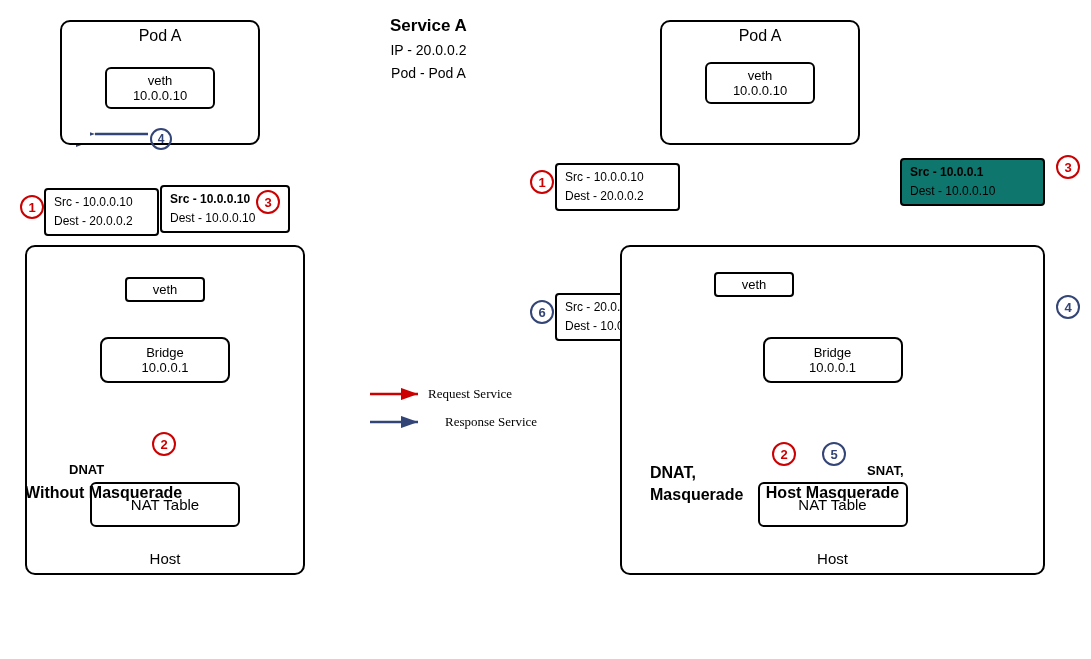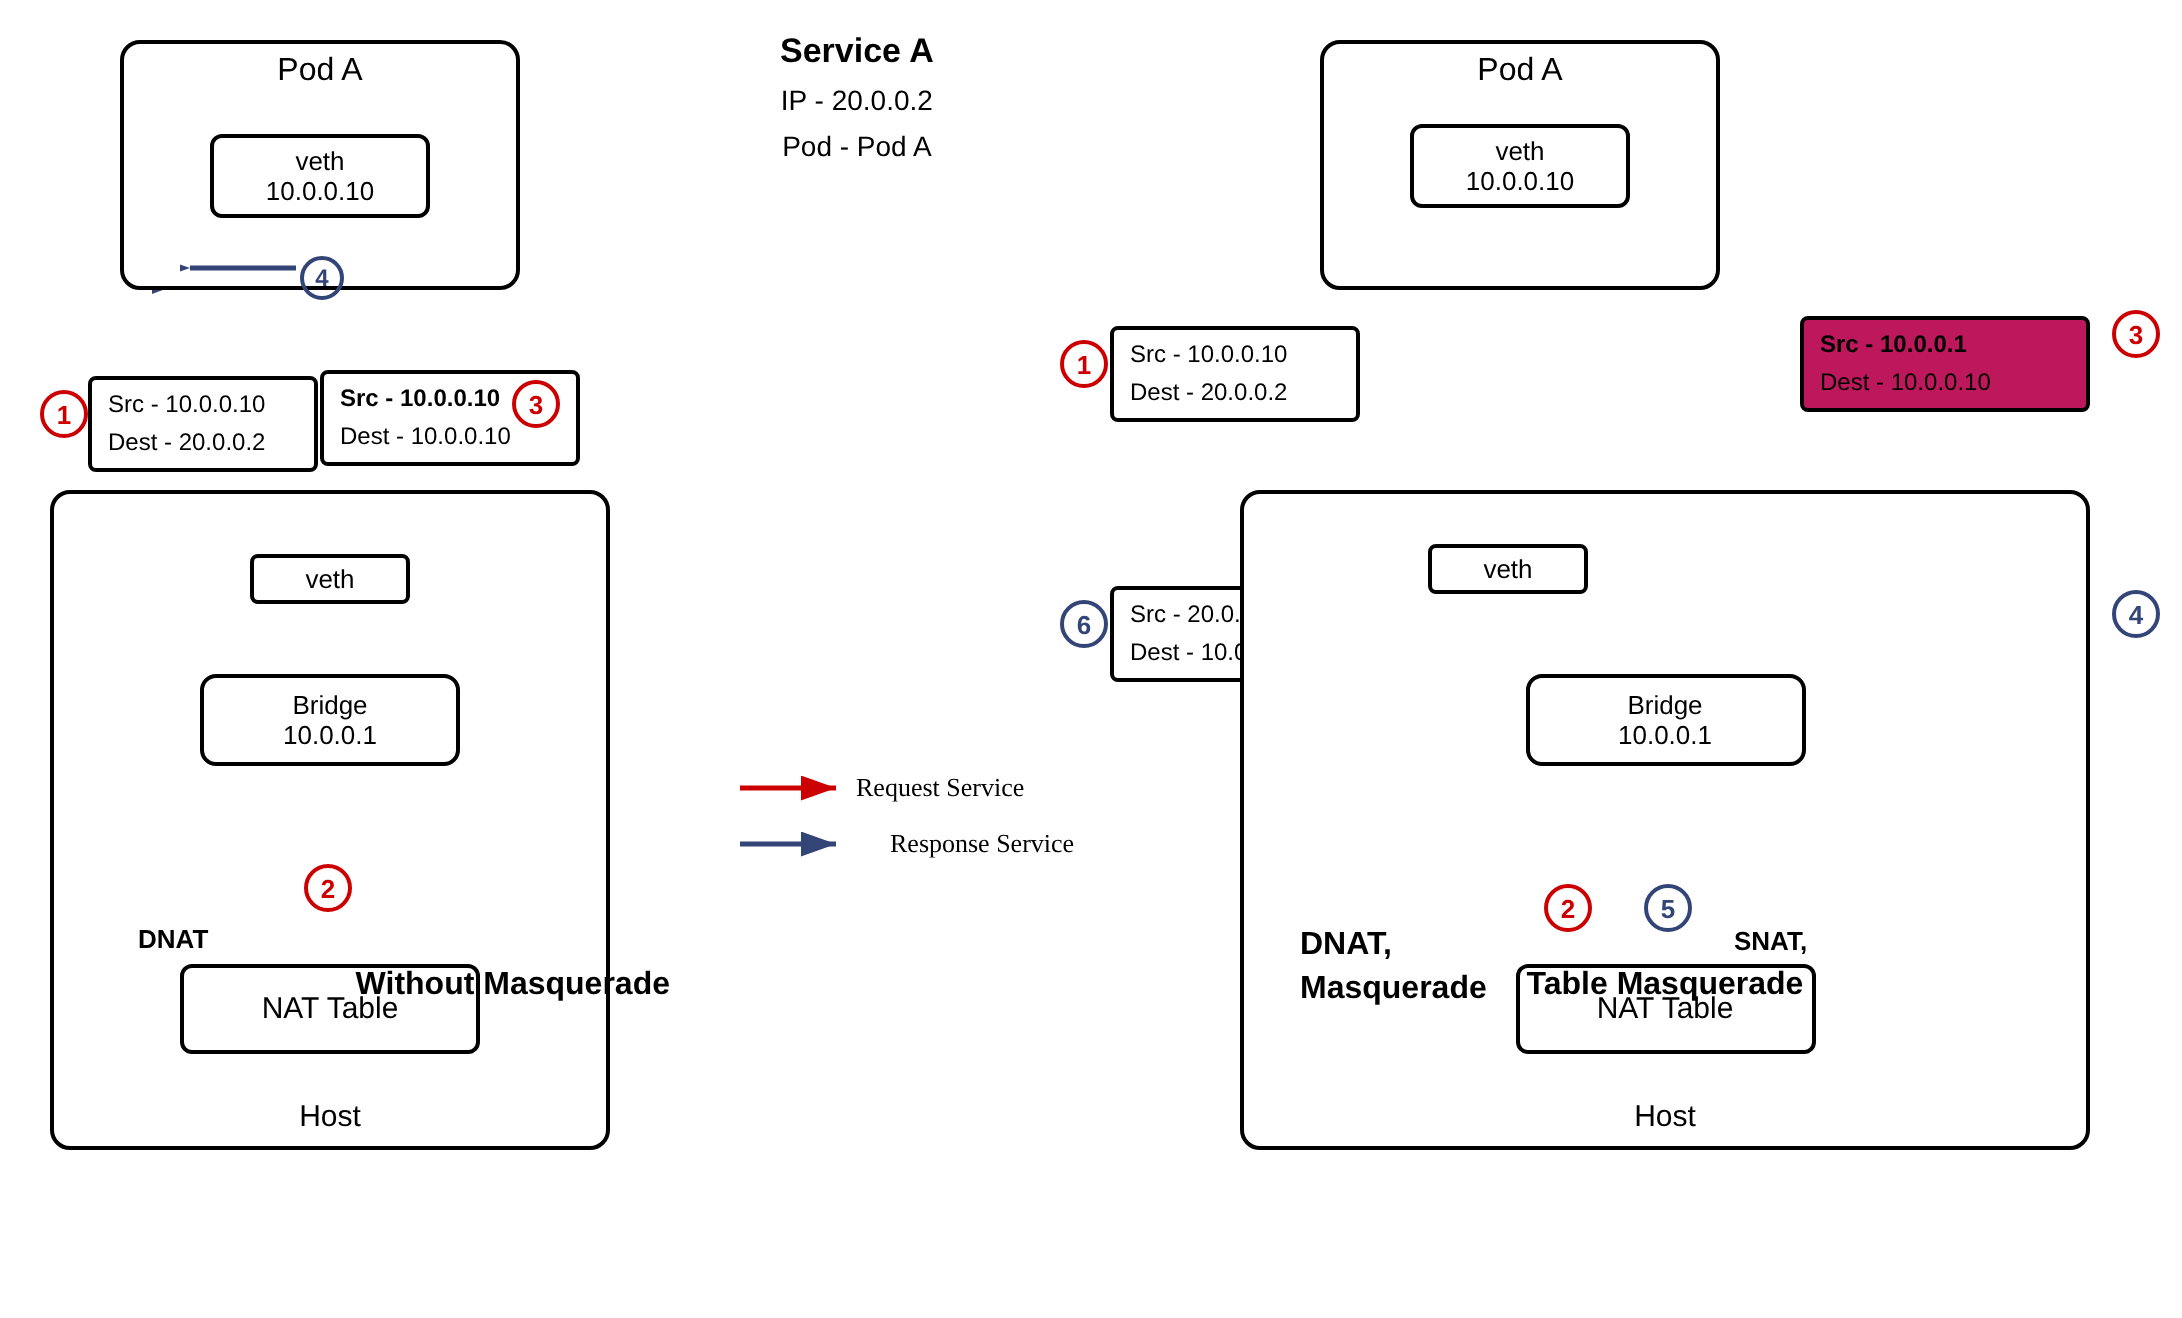--- a/index.html
+++ b/index.html
@@ -179,39 +179,39 @@
 
     <div style="position:absolute; left:42px; top:215px; font-size:13px; font-weight:bold;">DNAT</div>
 
     <div style="position:absolute; left:50%; top:235px; transform:translateX(-50%); width:150px; border:2px solid #000; border-radius:6px; text-align:center; font-size:15px; padding:12px 0; background:#fff;">
       <span>NAT Table</span>
     </div>
 
     <div style="position:absolute; bottom:6px; width:100%; text-align:center; font-size:15px;">Host</div>
   </div>
 
-  <div class="caption" style="position:absolute; left:25px; bottom:8px; width:310px; font-size:16px; font-weight:bold; text-align:right;">Without Masquerade</div>
+  <div class="caption" style="position:absolute; left:25px; bottom:8px; width:310px; font-size:16px; font-weight:bold; text-align:left;">Without Masquerade</div>
 
   <div style="position:absolute; left:660px; top:20px; width:200px; height:125px; border:2.5px solid #000; border-radius:10px; background:#fff;">
     <div class="pod-label" style="text-align:center; font-size:16px; padding:5px 0 2px 0;">Pod A</div>
     <div style="position:absolute; left:50%; top:40px; transform:translateX(-50%); width:110px; border:2px solid #000; border-radius:6px; text-align:center; padding:4px 6px; font-size:13px; background:#fff;">
       veth<br>10.0.0.10
     </div>
   </div>
 
   <div style="position:absolute; left:530px; top:170px; width:24px; height:24px; border-radius:50%; border:2.5px solid #cc0000; color:#cc0000; font-size:13px; font-weight:bold; display:flex; align-items:center; justify-content:center; background:#fff; z-index:10;">1</div>
 
   <div style="position:absolute; left:555px; top:163px; width:125px; border:2px solid #000; border-radius:4px; background:#fff; padding:3px 8px; font-size:12px; line-height:1.6;">
     <div>Src - 10.0.0.10</div>
     <div>Dest - 20.0.0.2</div>
   </div>
 
   <div style="position:absolute; left:1056px; top:155px; width:24px; height:24px; border-radius:50%; border:2.5px solid #cc0000; color:#cc0000; font-size:13px; font-weight:bold; display:flex; align-items:center; justify-content:center; background:#fff; z-index:10;">3</div>
 
-  <div style="position:absolute; left:900px; top:158px; width:145px; border:2px solid #000; border-radius:4px; background:#be185d; padding:3px 8px; font-size:12px; line-height:1.6;">
+  <div style="position:absolute; left:900px; top:158px; width:145px; border:2px solid #000; border-radius:4px; background:#0f766e; padding:3px 8px; font-size:12px; line-height:1.6;">
     <div><b>Src - 10.0.0.1</b></div>
     <div>Dest - 10.0.0.10</div>
   </div>
 
   <div style="position:absolute; left:530px; top:300px; width:24px; height:24px; border-radius:50%; border:2.5px solid #334477; color:#334477; font-size:13px; font-weight:bold; display:flex; align-items:center; justify-content:center; background:#fff; z-index:10;">6</div>
 
   <div style="position:absolute; left:555px; top:293px; width:125px; border:2px solid #000; border-radius:4px; background:#fff; padding:3px 8px; font-size:12px; line-height:1.6;">
     <div>Src - 20.0.0.2</div>
     <div>Dest - 10.0.0.10</div>
   </div>
@@ -239,21 +239,21 @@
 
     <div style="position:absolute; left:245px; top:215px; font-size:13px; font-weight:bold; line-height:1.4;">SNAT,<br>DNAT</div>
 
     <div style="position:absolute; left:50%; top:235px; transform:translateX(-50%); width:150px; border:2px solid #000; border-radius:6px; text-align:center; font-size:15px; padding:12px 0; background:#fff;">
       <span>NAT Table</span>
     </div>
 
     <div style="position:absolute; bottom:6px; width:100%; text-align:center; font-size:15px;">Host</div>
   </div>
 
-  <div class="caption" style="position:absolute; left:620px; bottom:8px; width:425px; font-size:16px; font-weight:bold; text-align:center;">Table Masquerade</div>
+  <div class="caption" style="position:absolute; left:620px; bottom:8px; width:425px; font-size:16px; font-weight:bold; text-align:center;">Host Masquerade</div>
 
   <div style="position:absolute; left:368px; top:385px;font-family:Liberation Serif, serif;">
     <div class="legend-item" style="display:flex; align-items:center; margin-bottom:10px;">
       <svg width="55" height="18">
         <defs>
           <marker id="la-red" markerWidth="7" markerHeight="5" refX="7" refY="2.5" orient="auto">
             <polygon points="0 0, 7 2.5, 0 5" fill="#cc0000"></polygon>
           </marker>
         </defs>
         <line x1="2" y1="9" x2="50" y2="9" stroke="#cc0000" stroke-width="2.5" marker-end="url(#la-red)"></line>

